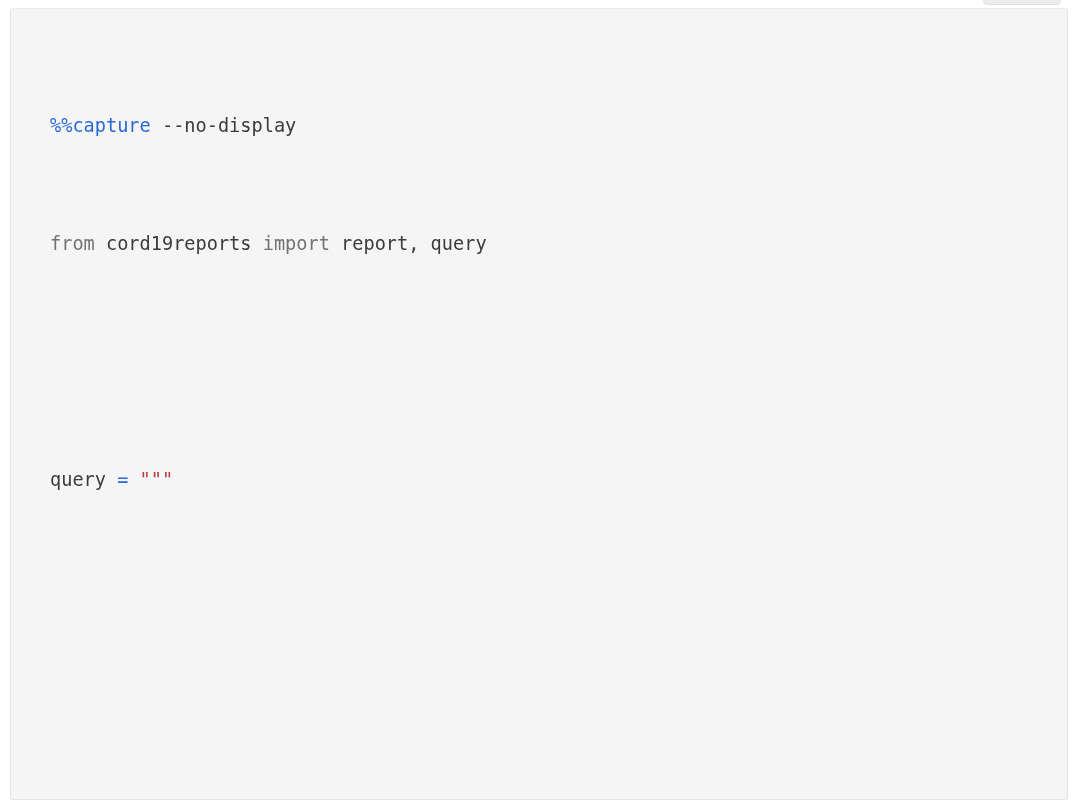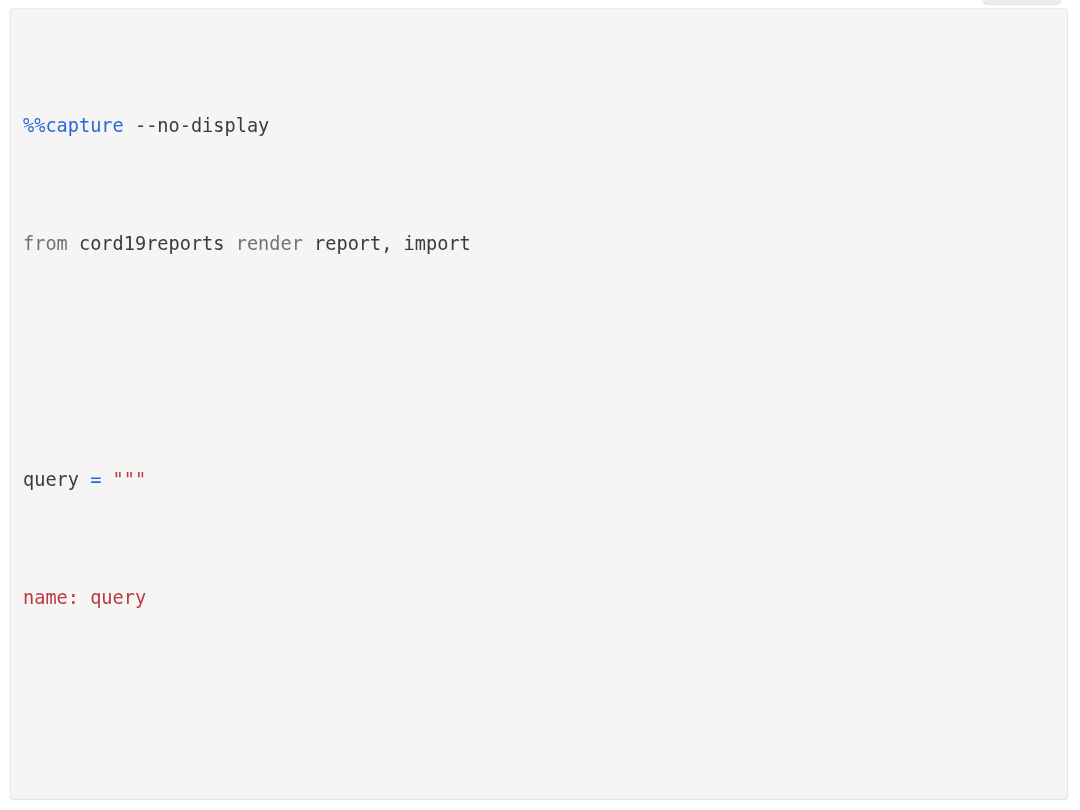--- a/index.html
+++ b/index.html
@@ -68,20 +68,21 @@
     line-height: 29.5px;
     letter-spacing: 0px;
     white-space: pre;
     color: #3b3b3b;
     -webkit-font-smoothing: antialiased;
   }
 
   .line {
     height: 29.5px;
     white-space: pre;
+    margin-left: 27px;
   }
 
   
   .tok-magic    { color: #2a69d4; }
   .tok-op       { color: #2a69d4; }
   .tok-keyword  { color: #737373; }
   .tok-yaml     { color: #bb3a41; }
   .tok-plain    { color: #3b3b3b; }
   .tok-tripleq  { color: #bb3a41; }
 </style>
@@ -92,27 +93,26 @@
   <div class="scrollbar-track">
     <div class="scrollbar-thumb"></div>
   </div>
 </div>
 
 <div class="cell">
   <div class="code">
 
     <div class="line"><span class="tok-magic">%%capture</span><span class="tok-plain"> --no-display</span></div>
 
-    <div class="line"><span class="tok-keyword">from</span><span class="tok-plain"> cord19reports </span><span class="tok-keyword">render</span><span class="tok-plain"> report, import</span></div>
+    <div class="line"><span class="tok-keyword">from</span><span class="tok-plain"> cord19reports </span><span class="tok-keyword">import</span><span class="tok-plain"> report, query</span></div>
 
     <div class="line">&nbsp;</div>
 
     <div class="line"><span class="tok-plain">query </span><span class="tok-op">=</span><span class="tok-tripleq"> """</span></div>
 
-    <div class="line"><span class="tok-yaml">name: query</span></div>
 
     <div class="line">&nbsp;</div>
 
     
 
     
 
     
 
     

